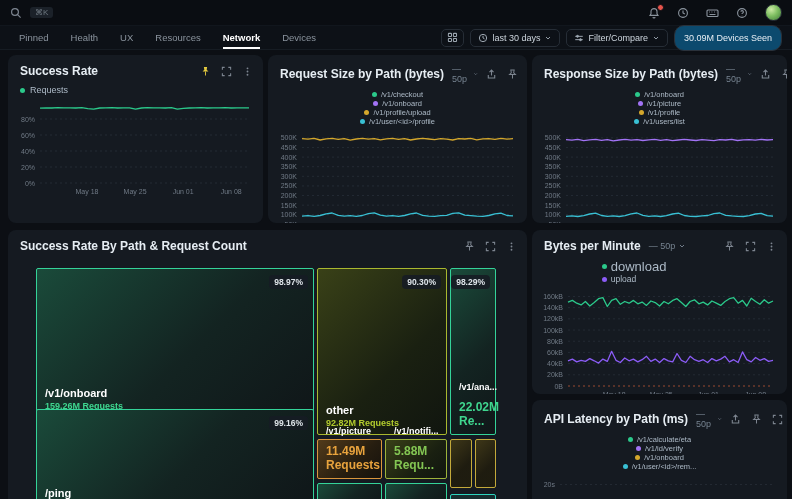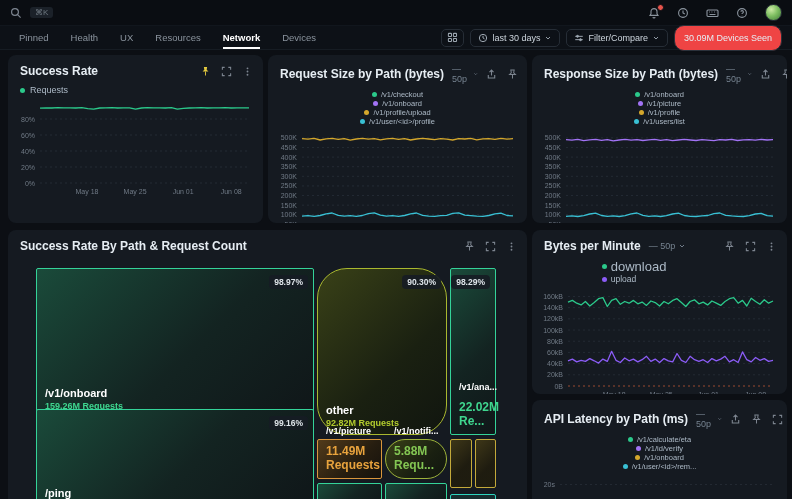--- a/index.html
+++ b/index.html
@@ -23,21 +23,21 @@
   
   .tabbar { position:absolute; left:0; top:26px; width:792px; height:24px; background:#0d1117;
     display:flex; align-items:center; padding:0 10px; border-bottom:1px solid #161c23; }
   .tabs { display:flex; align-items:center; gap:4px; }
   .tab { font-size:9.5px; color:#8b949e; padding:5px 9px 6px; cursor:pointer; position:relative; }
   .tab.active { color:#ffffff; font-weight:700; }
   .tab.active::after { content:""; position:absolute; left:9px; right:9px; bottom:0; height:2px; background:#ffffff; }
   .controls { margin-left:auto; display:flex; align-items:center; gap:6px; }
   .cbtn { display:flex; align-items:center; gap:4px; border:1px solid #262d36; border-radius:5px;
     height:18px; padding:0 7px; font-size:9px; color:#cdd5dd; cursor:pointer; background:transparent; }
-  .pill { background:#ef4444; border:1px solid #2a313a; border-radius:10px; height:19px;
+  .pill { background:#0c4a6e; border:1px solid #2a313a; border-radius:10px; height:19px;
     display:flex; align-items:center; padding:12px 9px; font-size:9px; color:#e6edf3; cursor:pointer; }
 
   
   .card { position:absolute; background:#151a21; border-radius:8px; overflow:hidden; }
   .card-head { display:flex; align-items:center; gap:8px; padding:9px 10px 3px 12px; }
   .card-title { font-size:12px; font-weight:700; color:#e6edf3; white-space:nowrap; }
   .pctl { display:flex; align-items:center; gap:3px; color:#768390; font-size:9px; cursor:pointer; }
   .hicons { margin-left:auto; display:flex; align-items:center; gap:10px; color:#7d8590; }
   .hic { cursor:pointer; display:block; }
   .pin-filled { color:#e3c93f; }
@@ -52,21 +52,21 @@
   .leg-requests { display:flex; align-items:center; gap:5px; padding:4px 12px 0; font-size:9px; color:#adbac7; }
   .big-val { font-size:12.5px; font-weight:700; color:#ffffff; padding:3px 0 0 22px; }
 
   .chart { position:relative; margin:2px 6px 0 4px; }
   .chart svg text.tick { fill:#707a86; font-size:7px; font-family:"Liberation Sans",sans-serif; }
 
   
   .treemap { position:absolute; left:28px; top:38px; width:460px; height:240px; }
   .cell { position:absolute; border:1px solid #34d399; border-radius:2px; cursor:pointer; }
   .tone-green  { background:linear-gradient(135deg, rgba(47,191,132,.30) 0%, rgba(47,191,132,.07) 55%, rgba(8,12,16,.15) 100%), #11181a; }
-  .tone-olive  { background:linear-gradient(135deg, rgba(169,184,47,.26) 0%, rgba(120,140,40,.08) 60%, rgba(8,12,16,.15) 100%), #12170f;border-radius:30px; }
+  .tone-olive  { background:linear-gradient(135deg, rgba(169,184,47,.26) 0%, rgba(120,140,40,.08) 60%, rgba(8,12,16,.15) 100%), #12170f; }
   .tone-orange { background:linear-gradient(135deg, rgba(217,150,60,.30) 0%, rgba(217,150,60,.08) 60%, rgba(8,12,16,.15) 100%), #17130c; }
   .tone-yellow { background:linear-gradient(135deg, rgba(195,169,58,.24) 0%, rgba(195,169,58,.06) 60%), #14130d; }
   .tone-teal   { background:rgba(45,212,191,.10); }
   .badge { position:absolute; top:6px; right:5px; background:rgba(22,28,35,.9); color:#dfe5ea;
     font-size:8.5px; font-weight:700; padding:2px 5px; border-radius:4px; }
   .clabel { position:absolute; left:8px; bottom:6px; }
   .cpath { color:#ffffff; font-weight:700; }
   .creq  { font-weight:700; color:#3fd68f; margin-top:2px; }
   .cell.lg .cpath { font-size:11px; } .cell.lg .creq { font-size:9px; }
   .cell.sm .cpath { font-size:9px; }  .cell.sm .creq { font-size:12px;margin-top:8px; }

